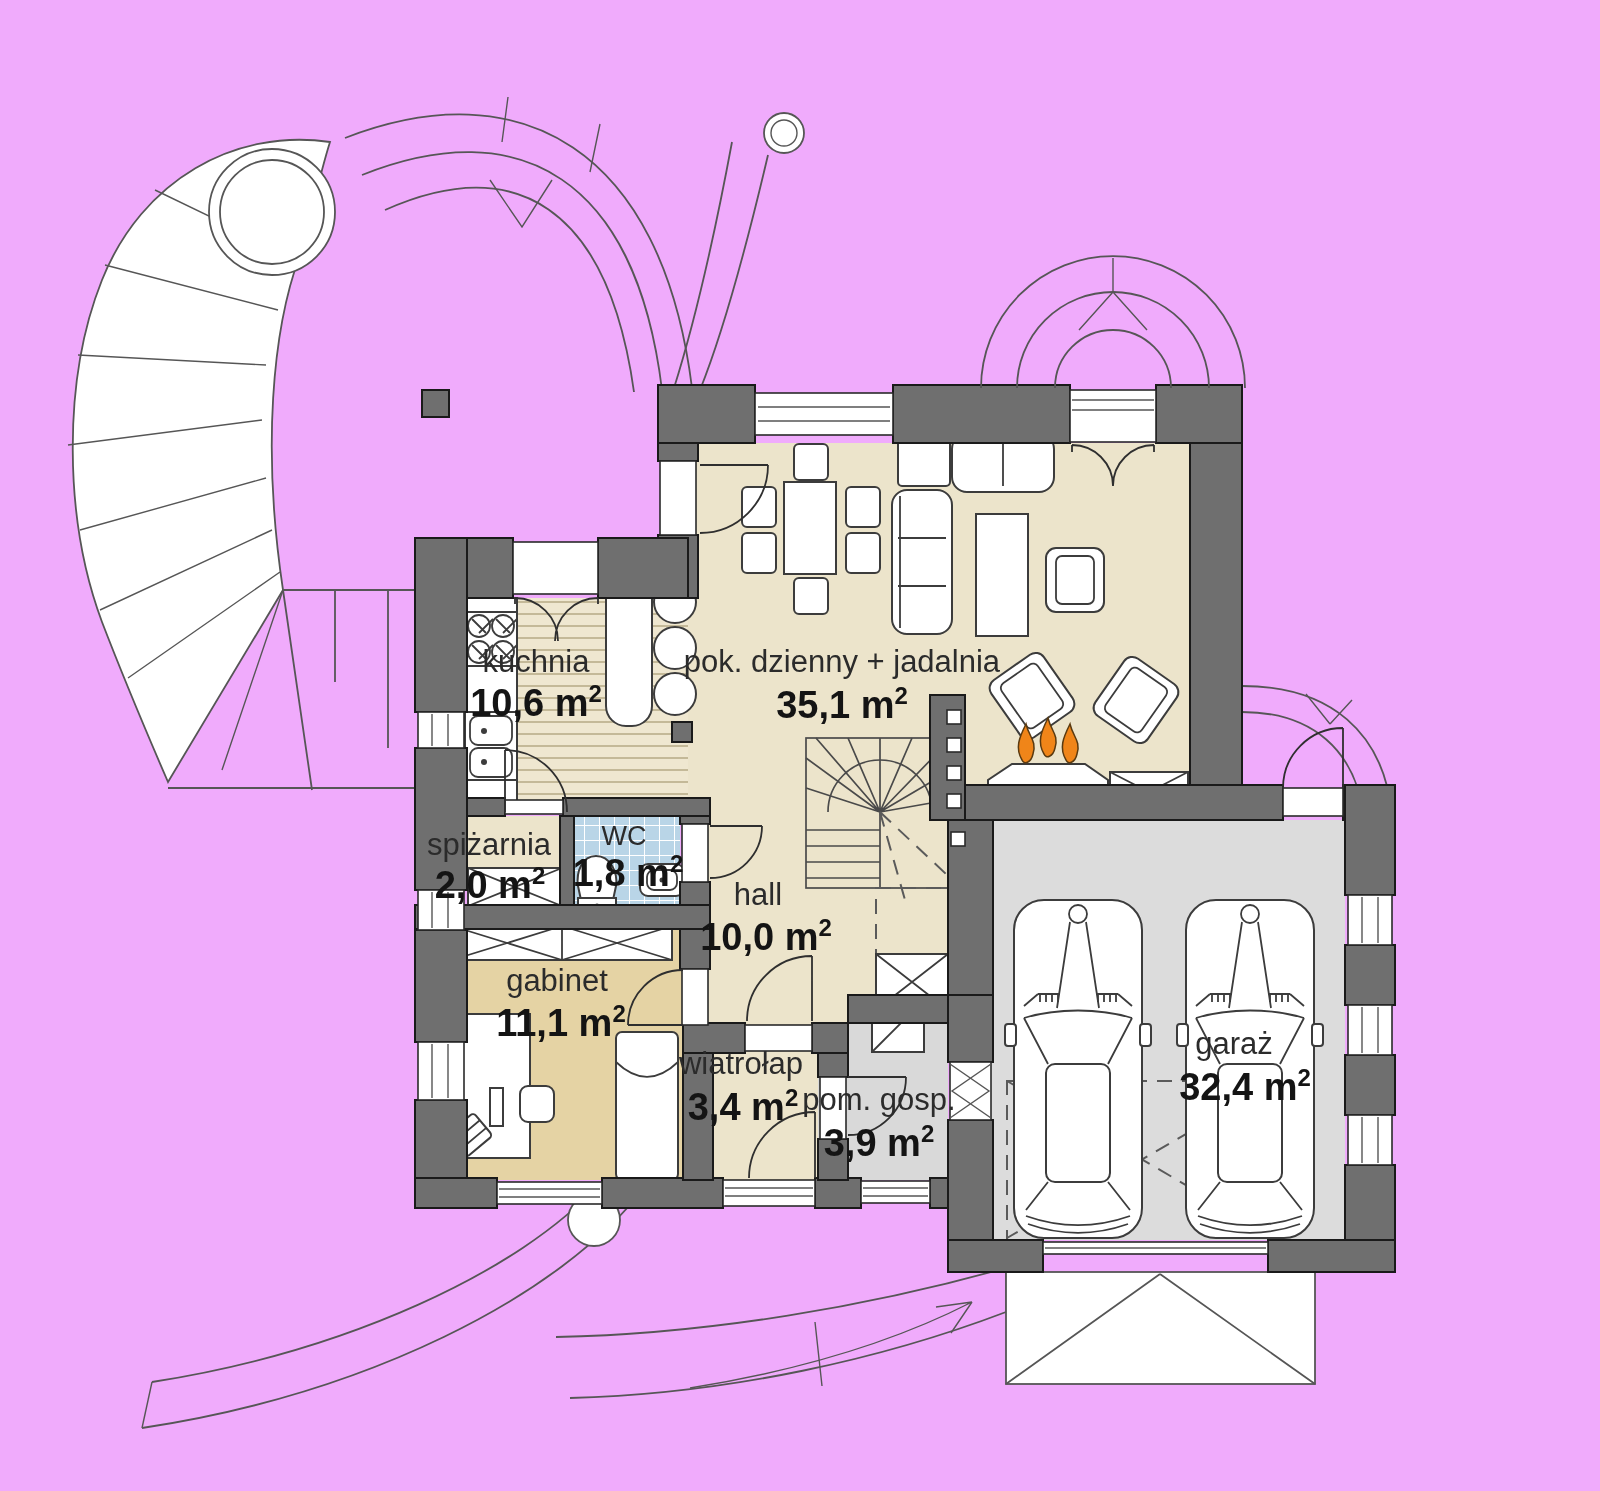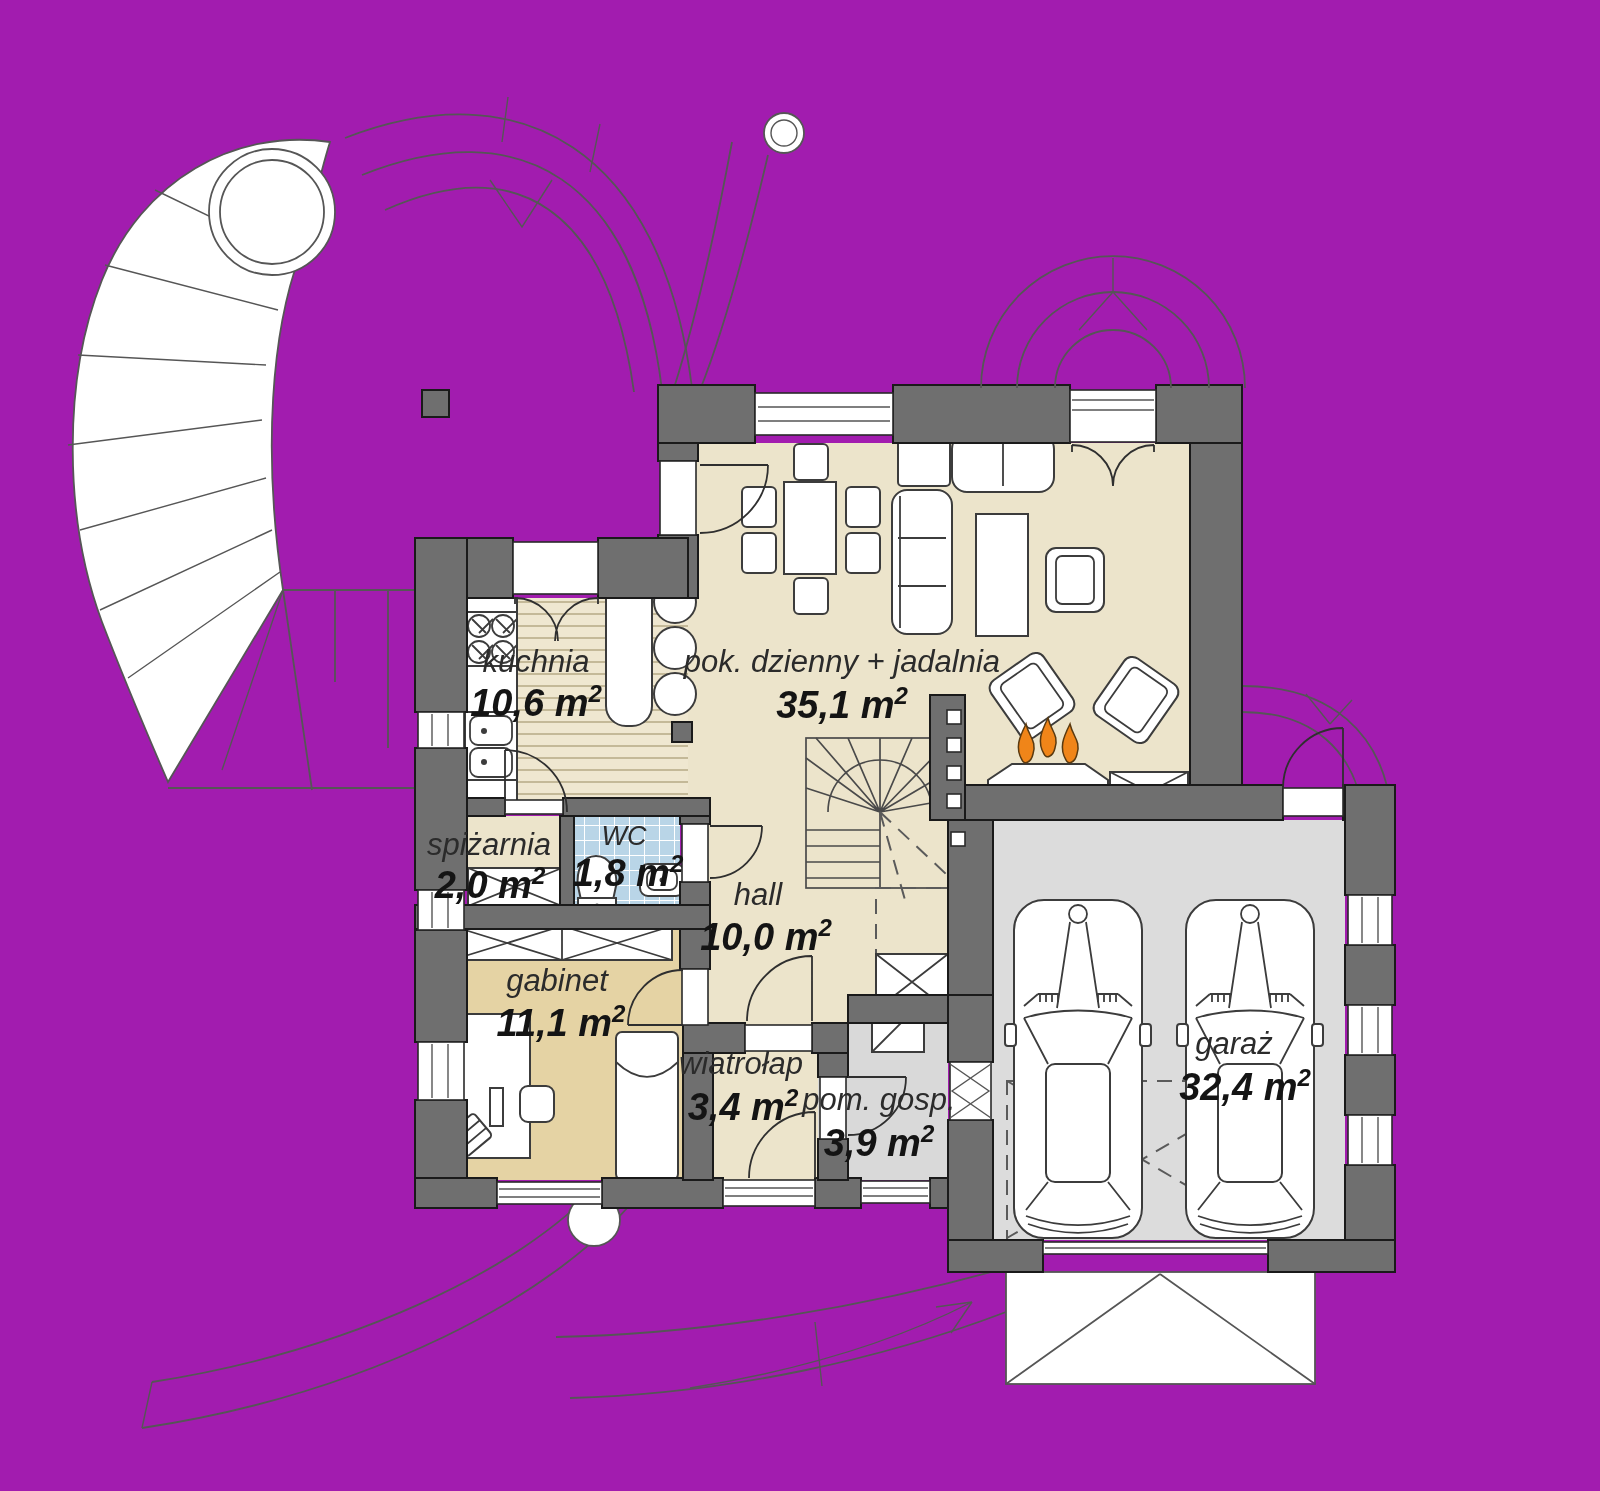--- a/index.html
+++ b/index.html
@@ -1,16 +1,16 @@
 <!DOCTYPE html>
 <html><head>
 <meta charset="utf-8">
 <style>
   html,body{margin:0;padding:0;background:#ffffff;}
-  .page{width:1600px;height:1491px;position:relative;background:#a21caf;overflow:hidden;font-style:italic;}
+  .page{width:1600px;height:1491px;position:relative;background:#f0abfc;overflow:hidden;}
   svg{display:block;}
   .wallr{stroke:#1a1a1a;stroke-width:2;}
   .thin{fill:none;stroke:#565656;stroke-width:1.8;}
   .thin2{fill:none;stroke:#565656;stroke-width:1.4;}
   .whitef{fill:#ffffff;stroke:#565656;stroke-width:1.8;}
   .furn{fill:#ffffff;stroke:#3c3c3c;stroke-width:2;}
   .furnl{fill:none;stroke:#3c3c3c;stroke-width:1.8;}
   .opening{fill:#ffffff;stroke:#2a2a2a;stroke-width:1.6;}
   .doorarc{fill:none;stroke:#2f2f2f;stroke-width:1.8;}
   .dash{fill:none;stroke:#5a5a5a;stroke-width:2;stroke-dasharray:15 10;}

